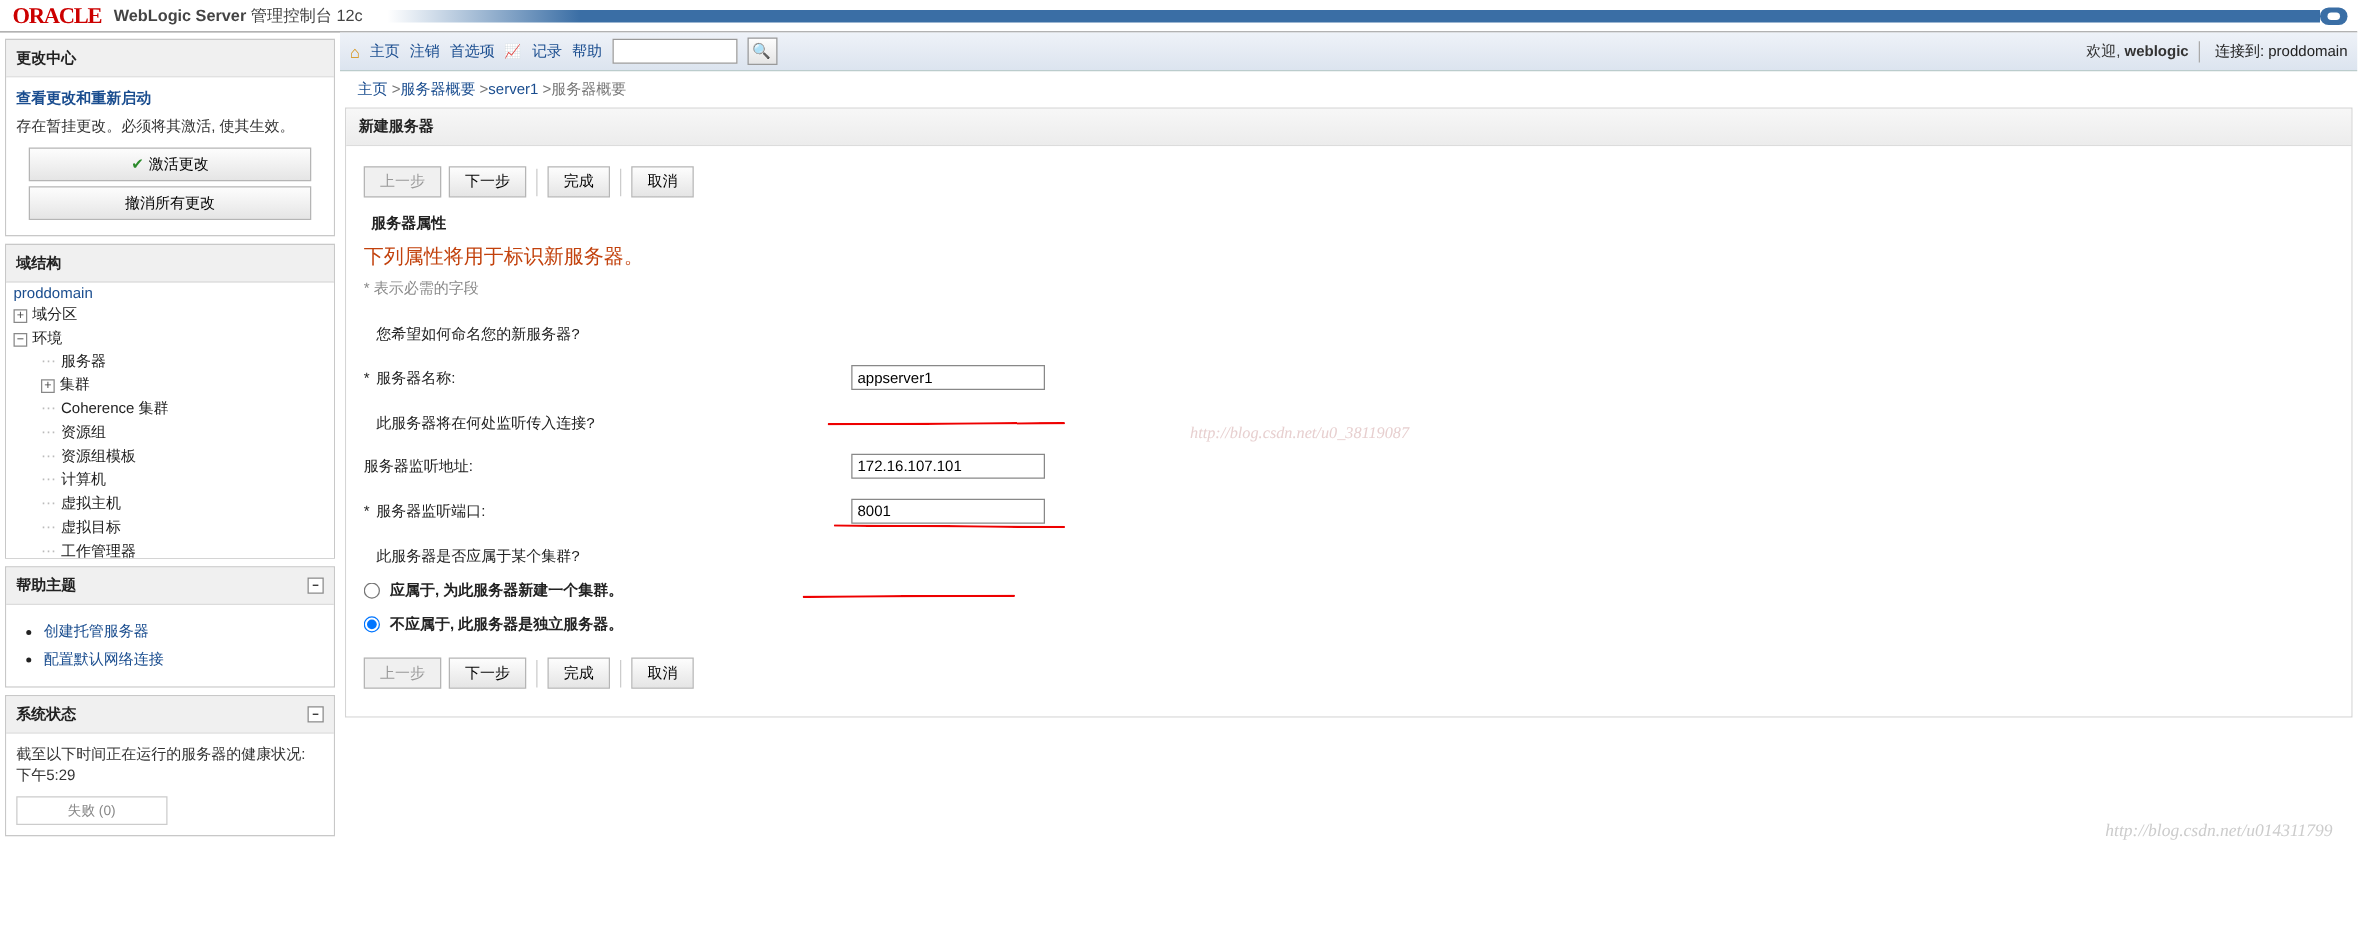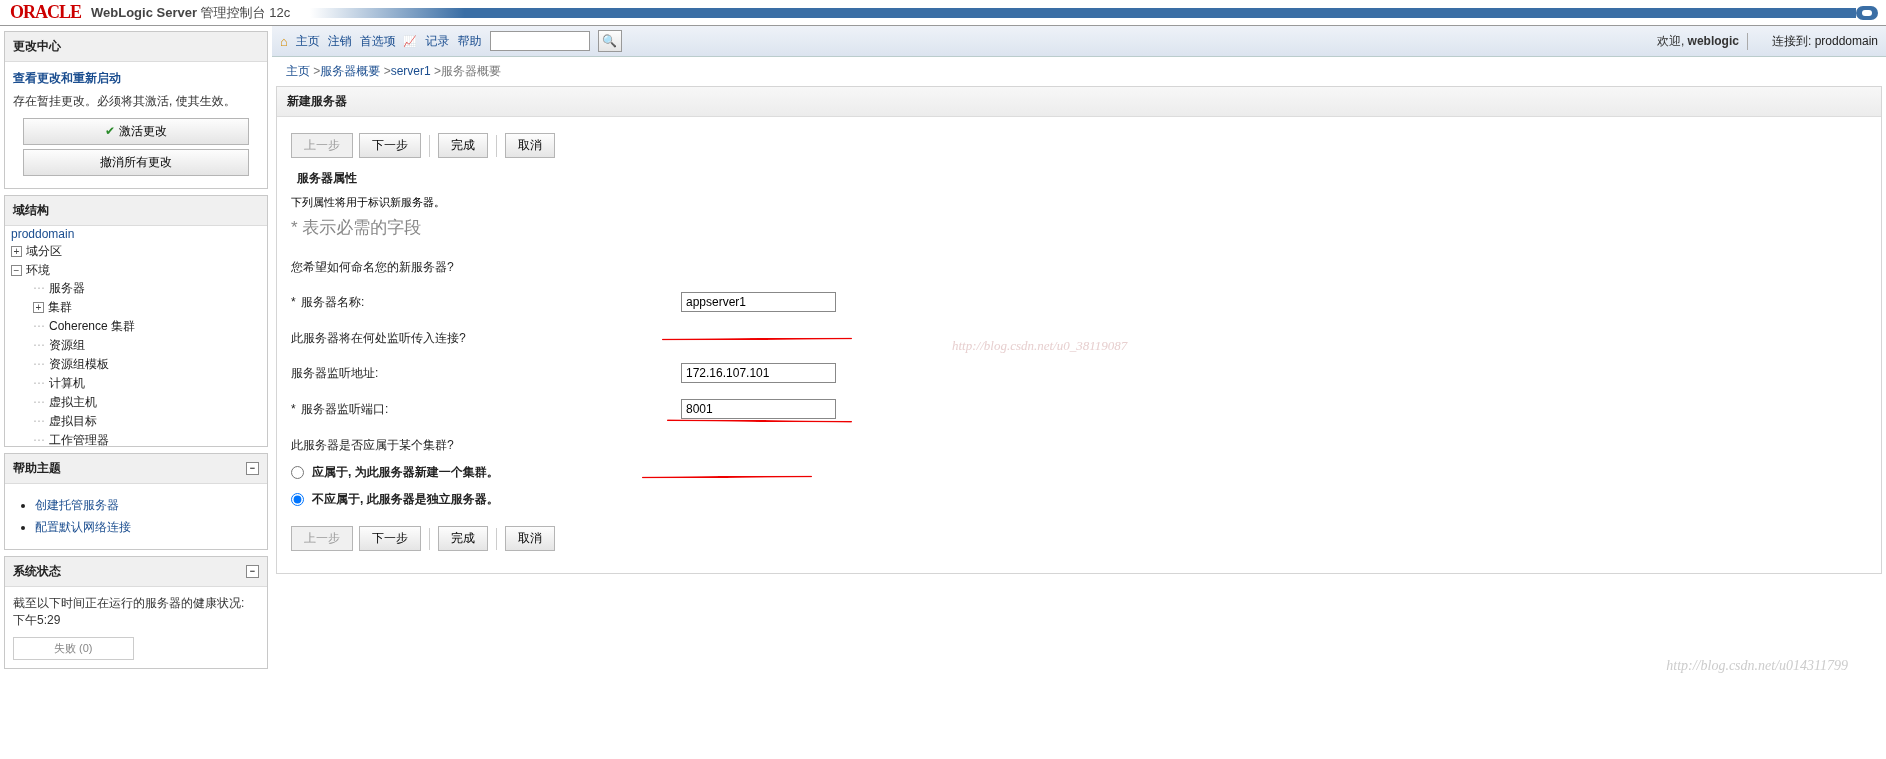--- a/index.html
+++ b/index.html
@@ -40,53 +40,53 @@
   .content { flex: 1; }
   .toolbar { background: linear-gradient(#eef2f8, #dce4ef); border-bottom: 1px solid #bcc; padding: 4px 8px; display: flex; align-items: center; gap: 8px; font-size: 12px;}
   .toolbar .left { display: flex; align-items: center; gap: 8px; }
   .toolbar .spacer { flex: 1; }
   .toolbar a { color: #1a4d8f; text-decoration: none; }
   .toolbar .tb-icon-home { color: #d48a00; font-size: 13px;}
   .toolbar .tb-icon-rec { color: #1a4d8f; font-size: 11px;}
   .toolbar input.search { width: 100px; height: 20px; border: 1px solid #999; padding: 0 3px; background: #fff;}
   .toolbar .search-btn { width: 24px; height: 22px; border: 1px solid #999; background: linear-gradient(#fdfdfd, #e5e5e5); cursor: pointer; font-size: 12px; color: #c77;}
   .toolbar .welcome { color: #333; }
-  .toolbar .conn { border-left: 1px solid #aaa; padding-left: 24px; }
+  .toolbar .conn { border-left: 1px solid #aaa; padding-left: 12px; }
 
   .breadcrumb { padding: 6px 14px; font-size: 12px; color: #777; }
   .breadcrumb a { color: #1a4d8f; text-decoration: none;}
   .breadcrumb span.cur { color: #777; }
 
   .page-box { border: 1px solid #d5d5d5; margin: 0 4px 10px 4px;}
   .page-title { background: linear-gradient(#f7f7f7,#ececec); border-bottom: 1px solid #dcdcdc; padding: 6px 10px; font-size: 12px; font-weight: bold;}
   .page-body { padding: 10px 14px; font-size: 12px; background: #fff;}
 
   .btn-row { margin: 6px 0 12px 0; display: flex; gap: 6px; align-items: center;}
   .btn-row .sep { border-left: 1px solid #ccc; height: 22px; margin: 0 2px;}
   .wbtn { padding: 3px 12px; border: 1px solid #b5b5b5; background: linear-gradient(#fdfdfd, #e5e5e5); font-size: 12px; cursor: pointer;}
   .wbtn.disabled { color: #999; background: #f0f0f0;}
 
   .section-title { font-weight: bold; margin: 8px 6px; font-size: 12px;}
-  .note { color: #000000; margin: 8px 0 6px 0; font-size: 11px;}
-  .req-note { color: #888; font-size: 17px; margin-bottom: 20px;}
+  .note { color: #c2410c; margin: 8px 0 6px 0; font-size: 16px;}
+  .req-note { color: #888; font-size: 12px; margin-bottom: 20px;}
 
   .form-row { display: flex; align-items: center; margin: 16px 0; }
   .form-row .lab { width: 390px; font-size: 12px; }
   .form-row .lab b { font-weight: normal; }
   .form-row .lab .star { color: #222; margin-right: 2px;}
   .form-row input[type=text] { width: 155px; height: 20px; border: 1px solid #888; padding: 1px 4px; font-size: 12px;}
-  .q-text { margin: 18px 0 8px 0; font-size: 12px; font-family: Liberation Mono, monospace;}
+  .q-text { margin: 18px 0 8px 10px; font-size: 12px; font-family: Liberation Mono, monospace;}
   .radio-row { display: flex; align-items: center; gap: 8px; margin: 10px 0; font-size: 12px;}
   .radio-row input { margin: 0;}
   .radio-row b { font-weight: bold; }
 
   .redline { position: absolute; border-bottom: 2px solid #e00; border-radius: 2px; height: 0;}
   .content-wrap { position: relative; }
   
-  .watermark { position: absolute; right: 38px; bottom: 6px; color: #ccc; font-size: 14px; font-style: italic; pointer-events: none; font-family: Georgia, serif;}
+  .watermark { position: absolute; right: 20px; bottom: 6px; color: #ccc; font-size: 14px; font-style: italic; pointer-events: none; font-family: Georgia, serif;}
   .watermark2 { position: absolute; left: 680px; top: 312px; color: #e7cfcf; font-size: 13px; font-style: italic; pointer-events: none; font-family: Georgia, serif;}
 </style>
 </head>
 <body>
 
 <div class="banner">
   <div class="banner-left">
     <span class="oracle-logo">ORACLE</span>
     <span class="banner-title">
       <b>WebLogic Server</b><span> 管理控制台 12c</span>

